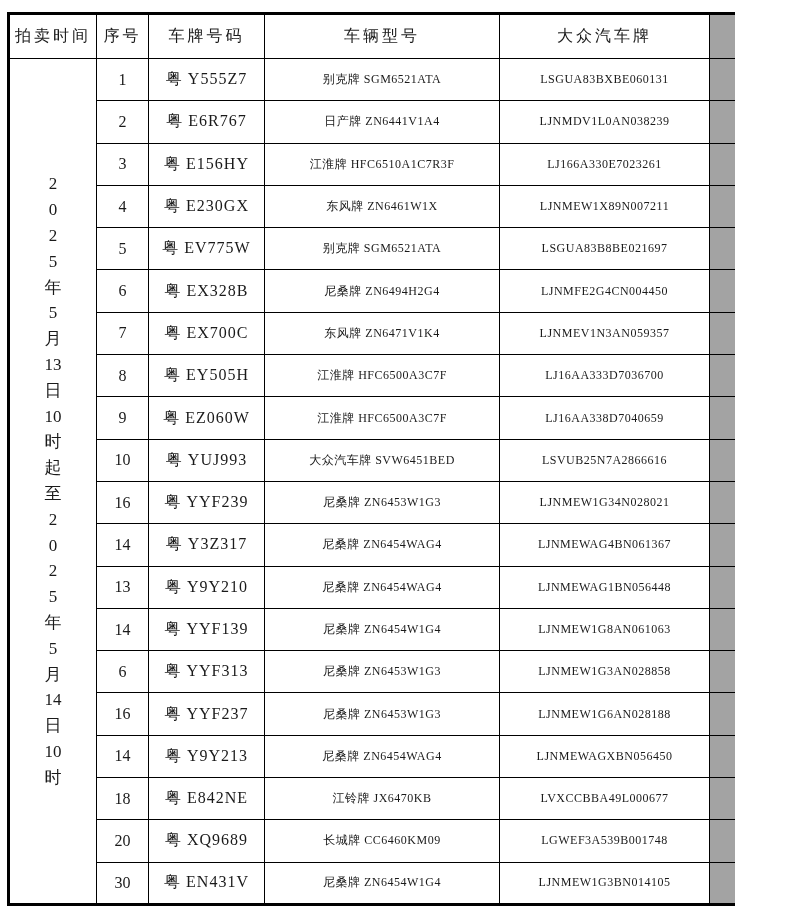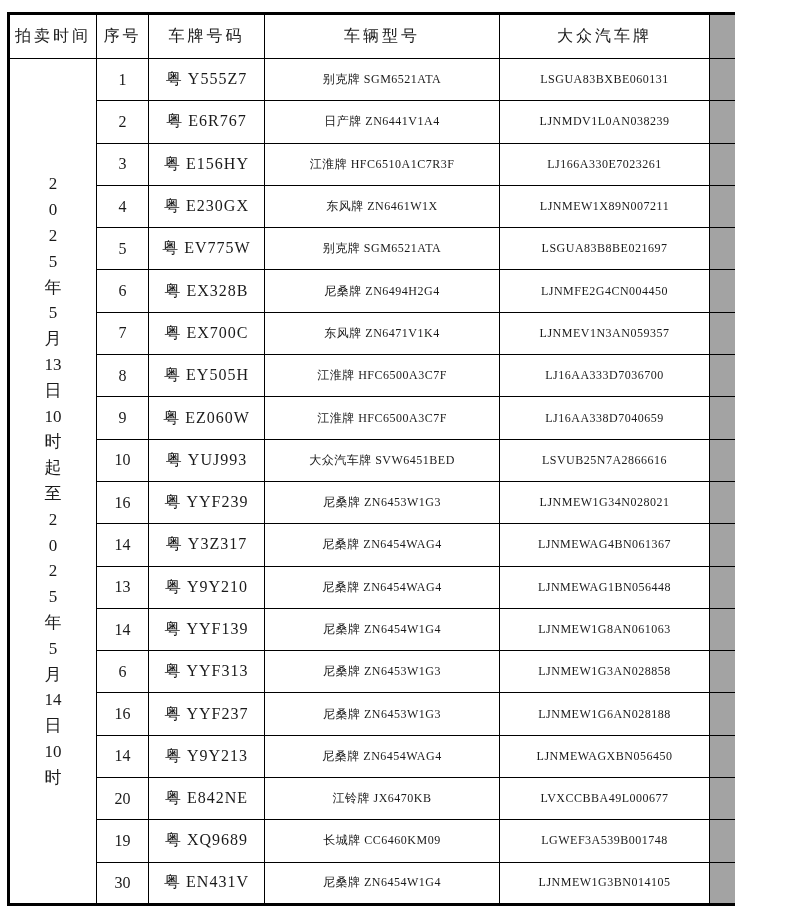--- a/index.html
+++ b/index.html
@@ -193,28 +193,28 @@
           <td class="remark"></td>
         </tr>
         <tr>
           <td class="num">14</td>
           <td class="plate">粤 Y9Y213</td>
           <td class="model">尼桑牌 ZN6454WAG4</td>
           <td class="vin">LJNMEWAGXBN056450</td>
           <td class="remark"></td>
         </tr>
         <tr>
-          <td class="num">20</td>
+          <td class="num">18</td>
           <td class="plate">粤 E842NE</td>
           <td class="model">江铃牌 JX6470KB</td>
           <td class="vin">LVXCCBBA49L000677</td>
           <td class="remark"></td>
         </tr>
         <tr>
-          <td class="num">19</td>
+          <td class="num">20</td>
           <td class="plate">粤 XQ9689</td>
           <td class="model">长城牌 CC6460KM09</td>
           <td class="vin">LGWEF3A539B001748</td>
           <td class="remark"></td>
         </tr>
         <tr>
           <td class="num">30</td>
           <td class="plate">粤 EN431V</td>
           <td class="model">尼桑牌 ZN6454W1G4</td>
           <td class="vin">LJNMEW1G3BN014105</td>

